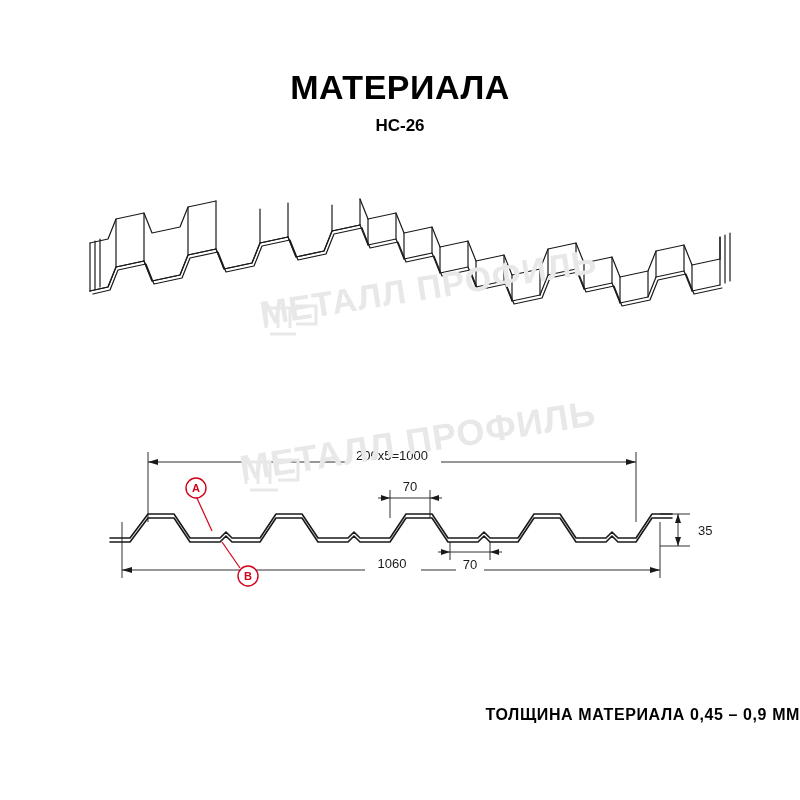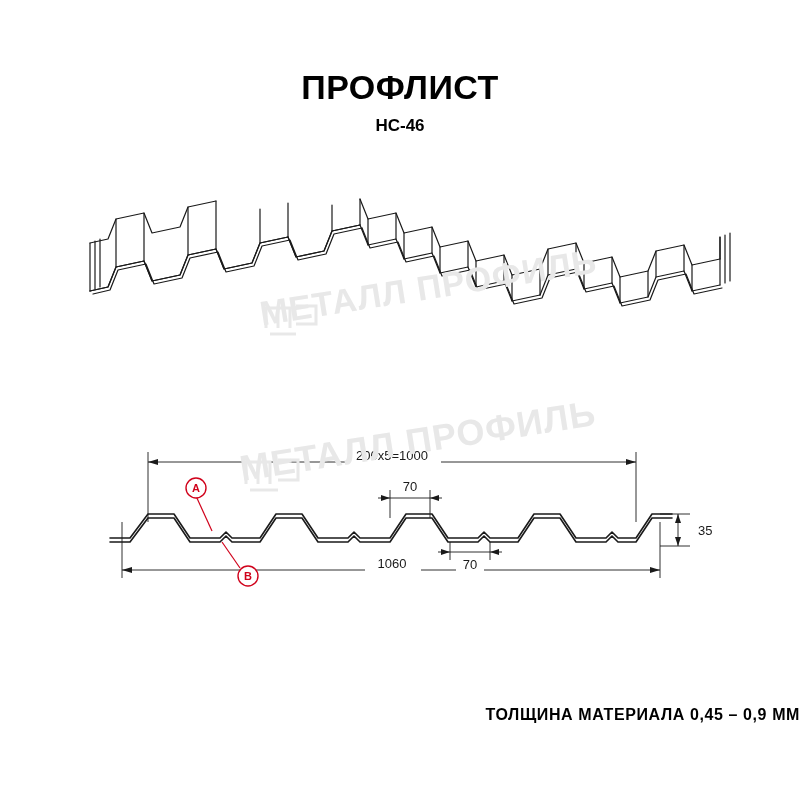--- a/index.html
+++ b/index.html
@@ -93,22 +93,22 @@
     pointer-events: none;
   }
   svg { display: block; }
   text { font-family: "Liberation Sans", sans-serif; }
 </style>
 </head>
 <body>
 
 <div class="page">
 
-  <div class="title">ПРОФЛИСТ</div>
-  <div class="subtitle">НС-46</div>
+  <div class="title">МАТЕРИАЛА</div>
+  <div class="subtitle">НС-26</div>
 
   <div class="iso-wrap">
     <svg width="690" height="145" viewBox="0 0 690 145">
       <g fill="none" stroke="#1a1a1a" stroke-width="1.2" stroke-linejoin="round" stroke-linecap="round">
 
         <path d="M30 48 L30 96"></path>
         <path d="M35 46 L35 94"></path>
         <path d="M40 44 L40 92"></path>
 
         <path d="M30 96 L48 92 L56 72 L84 66 L92 86 L120 80 L128 60 L156 54

